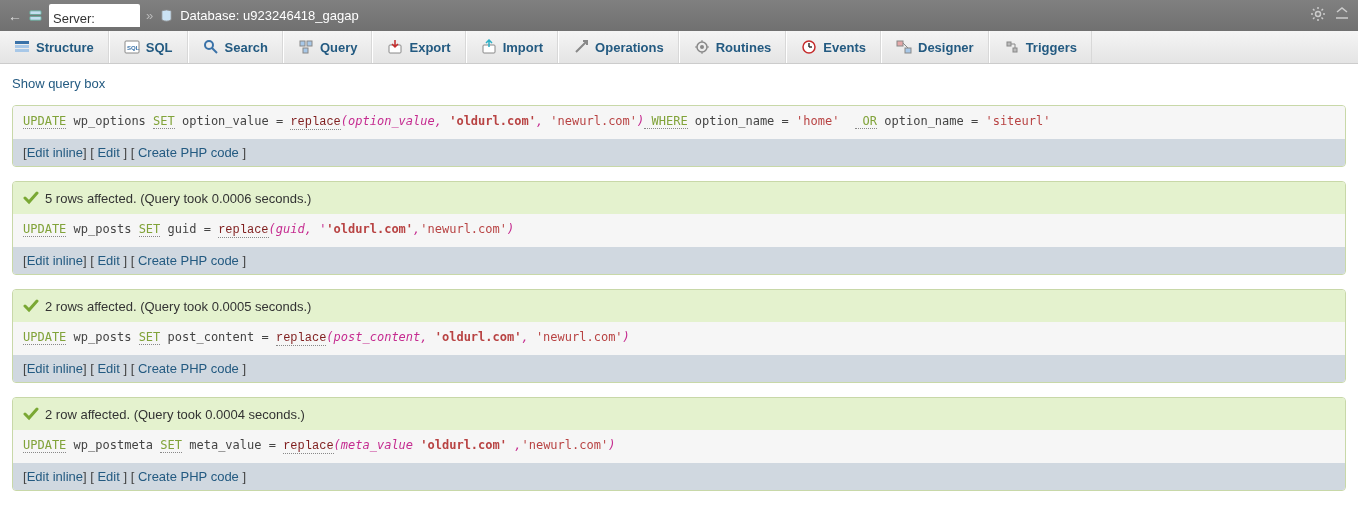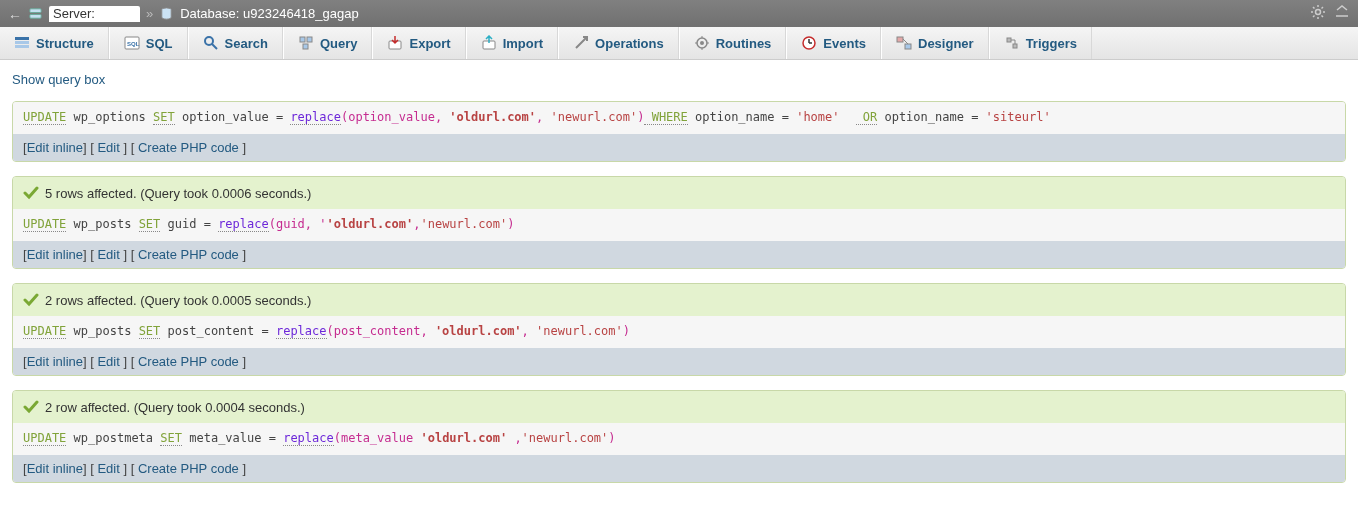--- a/index.html
+++ b/index.html
@@ -11,21 +11,21 @@
   padding: 4px 8px;
   display: flex;
   align-items: center;
   gap: 6px;
   font-size: 13px;
   position: relative;
 }
 .breadcrumb .arrow { color: #ddd; font-size: 14px; }
 .breadcrumb .sep { color: #bbb; }
 .breadcrumb .icon { width: 15px; height: 15px; display: inline-block; }
-.breadcrumb .server-box { background:#fff; color:#333; padding: 0 45px 1px 4px; border-radius:2px 2px 0 0;text-align:center; }
+.breadcrumb .server-box { background:#fff; color:#333; padding: 7px 45px 1px 4px; border-radius:2px 2px 0 0;text-align:center; }
 .breadcrumb .right-icons { margin-left:auto; display:flex; gap:8px; align-items:center; color:#ccc;}
 
 .tabs {
   background: linear-gradient(#f5f5f5, #e4e4e4);
   border-bottom: 1px solid #ccc;
   display: flex;
 }
 .tab {
   padding: 8px 14px;
   display: flex;
@@ -68,24 +68,24 @@
   padding: 8px 10px 10px 10px;
   font-family: monospace;
   font-size: 12px;
   background: #f6f6f6;
   color: #444;
   white-space: nowrap;
   overflow-x: auto;
 }
 .sql-code .kw-upd { color: #81a33a; border-bottom: 1px dotted #888; }
 .sql-code .kw-set { color: #81a33a; border-bottom: 1px dotted #888; }
-.sql-code .fn { color: #6d28d9; border-bottom: 1px dotted #888; }
+.sql-code .fn { color: #7f1d1d; border-bottom: 1px dotted #888; font-family: Liberation Mono, monospace; }
 .sql-code .kw-where { color: #81a33a; border-bottom: 1px dotted #888; }
 .sql-code .kw-or { color: #81a33a; border-bottom: 1px dotted #888; margin-left: 16px; }
-.sql-code .punc { color: #c52c90; }
+.sql-code .punc { color: #c52c90; font-style: italic; }
 .sql-code .str-old { color: #b84343; font-weight: bold; }
 .sql-code .str-new { color: #b84343; }
 .sql-code .str-lit { color: #b84343; }
 
 .result-links {
   background: #d0d8e0;
   padding: 6px 10px;
   font-size: 13px;
   color: #444;
 }

